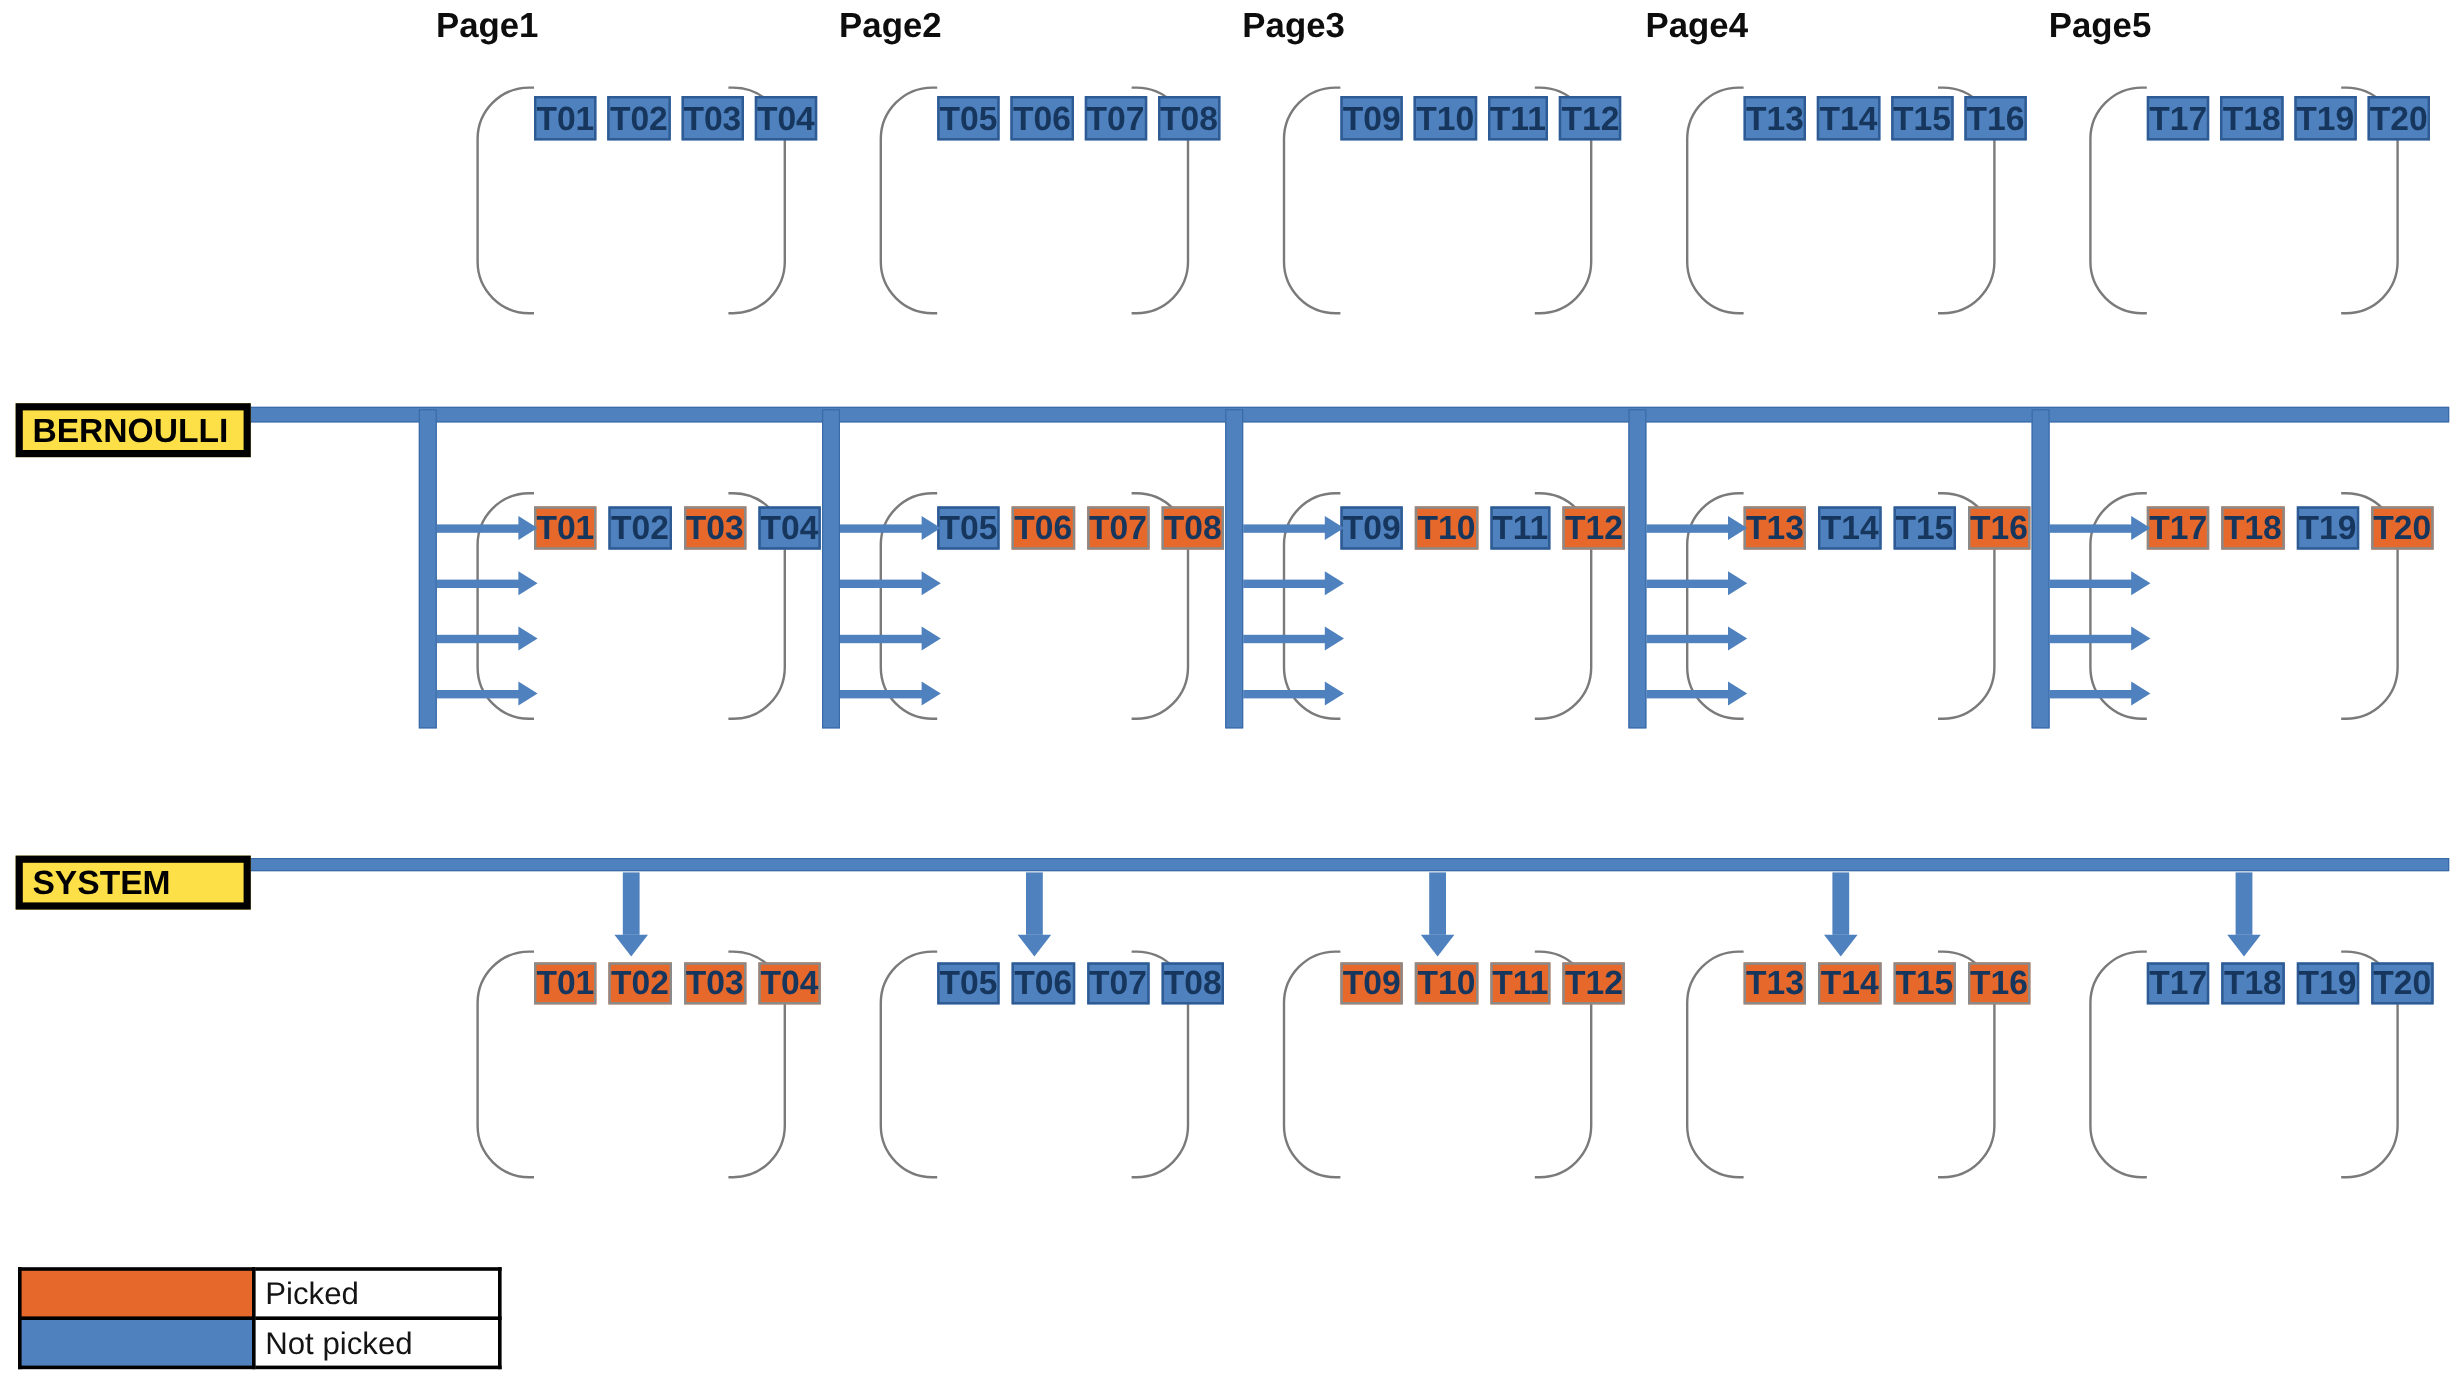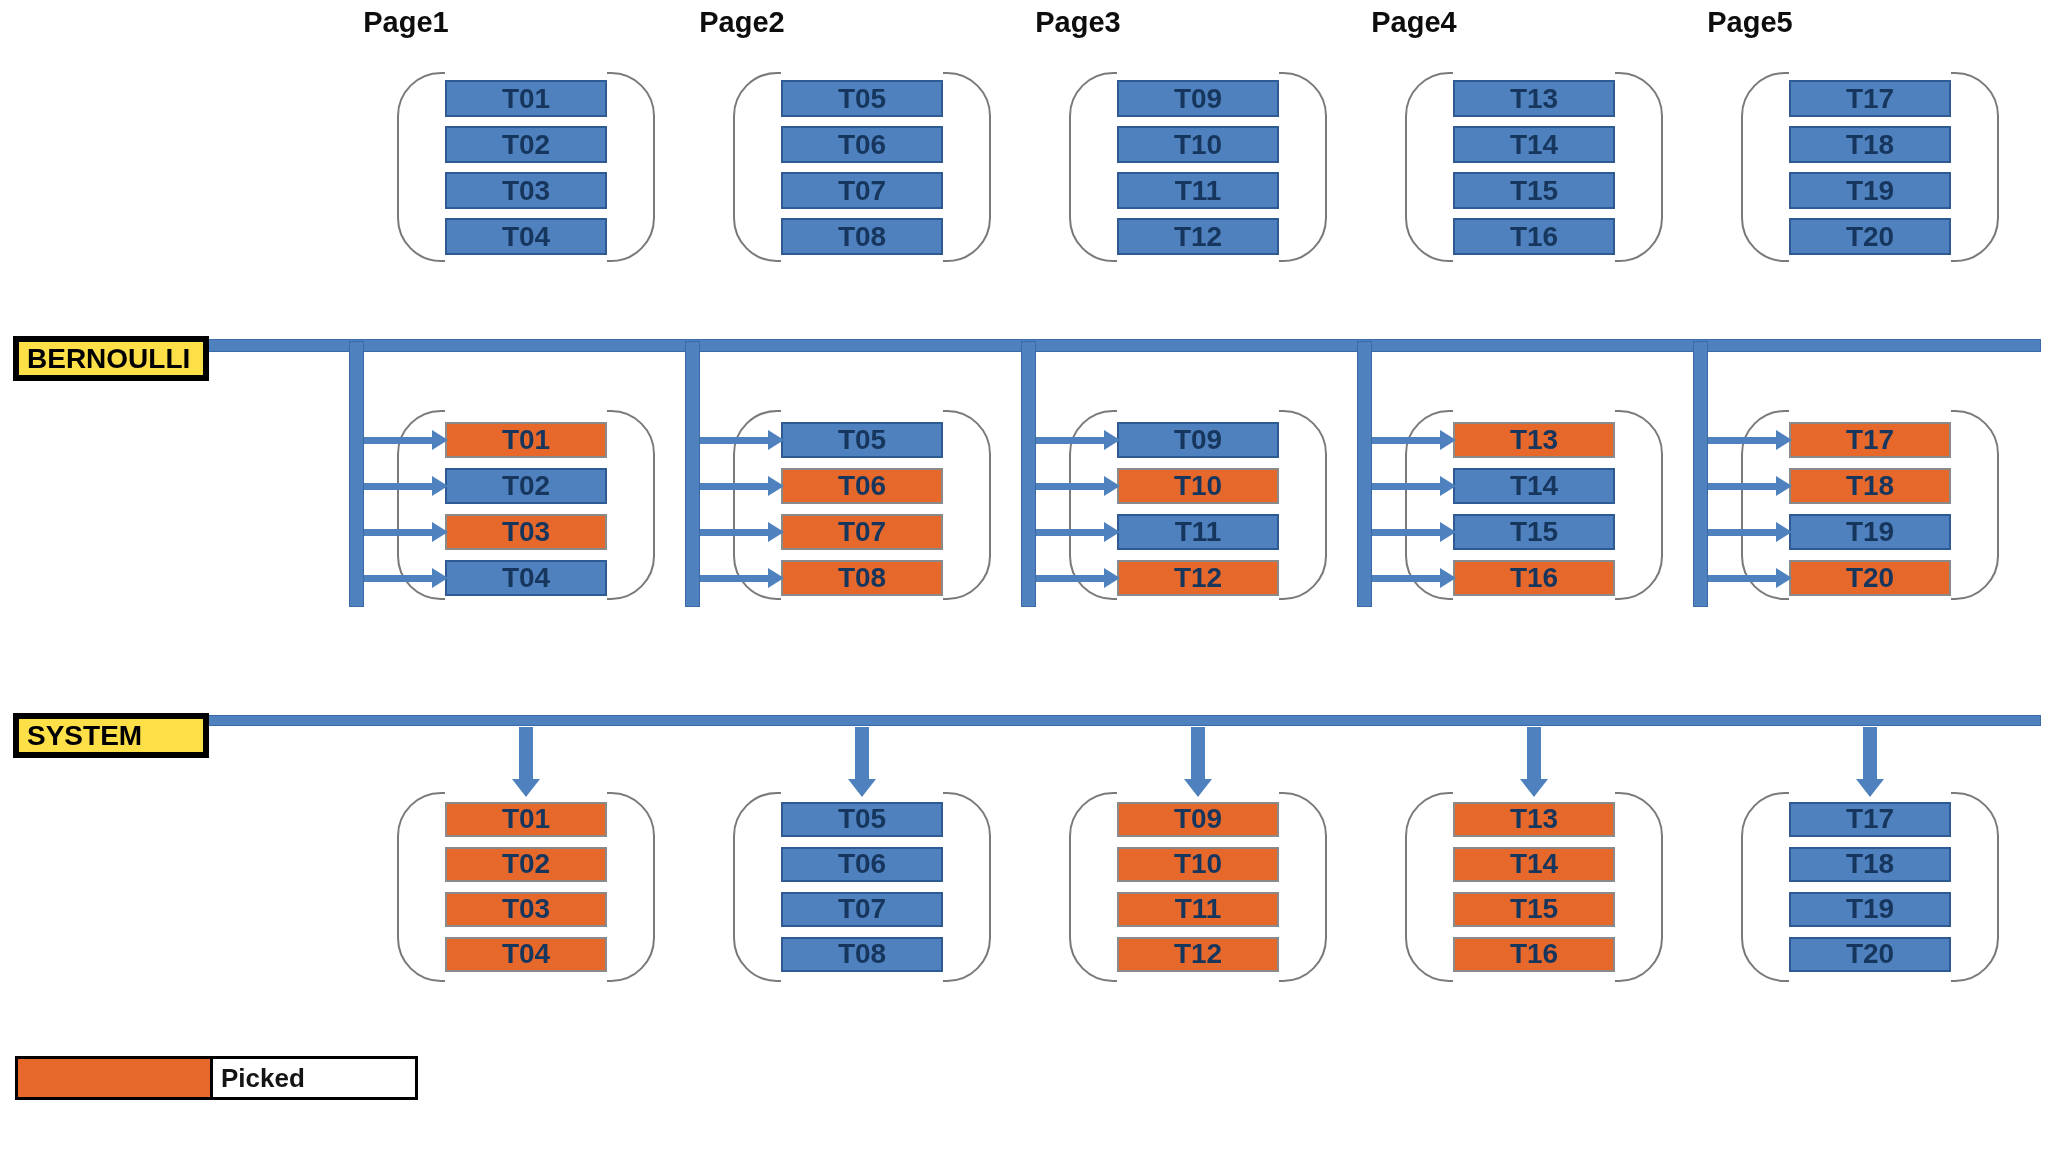--- a/index.html
+++ b/index.html
@@ -12,21 +12,21 @@
   .r0{top:72px}.r1{top:410px}.r2{top:792px}
 
   .header{position:absolute;top:6px;left:calc(var(--cx) - 220px);width:200px;
           text-align:center;font-weight:bold;font-size:29px;color:#0d0d0d;z-index:2;}
 
   .group{position:absolute;width:258px;height:190px;left:calc(var(--cx) - 129px);z-index:2;}
   .bracket{position:absolute;left:0;top:0;right:0;bottom:0;border:2px solid #7a7a7a;border-radius:44px;}
   .mask{position:absolute;left:46px;right:46px;height:8px;background:#fff;}
   .mt{top:-4px}.mb{bottom:-4px}
 
-  .stack{position:absolute;left:48px;top:0;width:162px;display:flex;flex-direction:column;text-align:right;}
+  .stack{position:absolute;left:48px;top:0;width:162px;display:flex;flex-direction:row;text-align:right;}
   .r0 .stack{padding-top:8px;gap:9px;}
   .r1 .stack{padding-top:12px;gap:10px;}
   .r2 .stack{padding-top:10px;gap:10px;}
   .tuple{box-sizing:border-box;width:162px;height:37px;display:flex;align-items:flex-end;
          justify-content:center;font-weight:bold;font-size:28px;line-height:1;
          color:#17365D;padding-bottom:2px;}
   .r1 .tuple{height:36px}
   .r2 .tuple{height:35px}
   .tuple.notpicked{background:var(--not-picked);border:2px solid #2e5b93;}
   .tuple.picked{background:var(--picked);border:2px solid #8a8a8a;}
@@ -56,21 +56,21 @@
   .varrow .vshaft{position:absolute;left:7px;top:0;width:14px;height:52px;background:var(--bar);}
   .varrow .vhead{position:absolute;left:0;top:52px;width:0;height:0;
                  border-top:18px solid var(--bar);border-left:14px solid transparent;
                  border-right:14px solid transparent;}
 
   #legend{position:absolute;left:15px;top:1056px;border-collapse:collapse;z-index:2;}
   #legend td{border:3px solid #000;height:38px;box-sizing:content-box;padding:0;}
   #legend .swatch{width:192px;}
   #legend .swatch.picked{background:var(--picked);}
   #legend .swatch.notpicked{background:var(--not-picked);}
-  #legend .legend-label{width:194px;background:#fff;font-size:26px;font-weight:700;
+  #legend .legend-label{width:194px;background:#fff;font-size:26px;font-weight:400;
                         color:#141414;padding-left:8px;}
 
   #courtesy{position:absolute;right:22px;top:1090px;font-size:35px;color:#3c3c3c;z-index:2;}
 </style>
 </head>
 <body>
 
 <div id="stage">
 
   <div class="header c0">Page1</div>
@@ -84,20 +84,24 @@
 
   <div class="seclabel" id="label-bernoulli">BERNOULLI</div>
   <div class="seclabel" id="label-system">SYSTEM</div>
 
   <table id="legend">
     <tbody>
         <tr>
       <td class="swatch picked"></td>
       <td class="legend-label">Picked</td>
     </tr>
+    <tr>
+      <td class="swatch notpicked"></td>
+      <td class="legend-label">Not picked</td>
+    </tr>
   </tbody>
     </table>
 
 
 <div class="group r0 c0">
       <div class="bracket">
         <div class="mask mt"></div>
         <div class="mask mb"></div>
       </div>
       <div class="stack">

